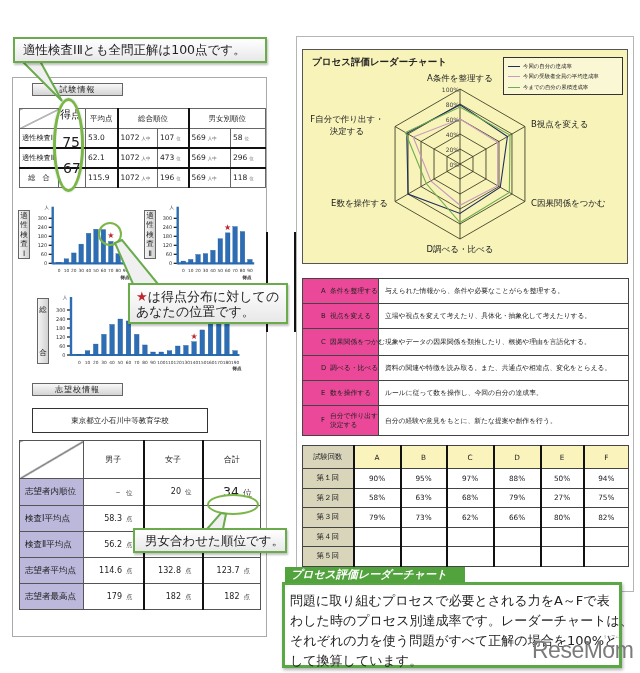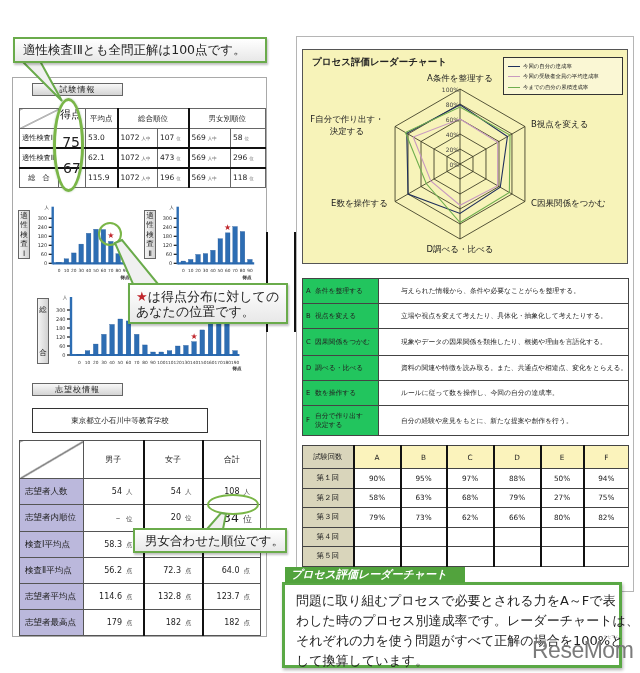--- a/index.html
+++ b/index.html
@@ -41,33 +41,33 @@
 .rank-oval{left:207px;top:494px;width:52px;height:21px;border:2.5px solid #7ab648;border-radius:50%;z-index:4}
 
 .radar-box{left:302px;top:49px;width:326px;height:215px;background:#f7f3b9;border:1.5px solid #555}
 .radar-title{left:9px;top:6px;font-size:9.5px;font-weight:bold;white-space:nowrap}
 .legend{left:200px;top:7px;width:120px;height:38px;border:1px solid #333;background:#faf7d4;padding:3px 4px}
 .legend-item{display:flex;align-items:center;height:10.5px;font-size:5.4px;white-space:nowrap}
 .legend-swatch{width:12px;height:1.3px;margin-right:3px}
 .axis-label{font-size:8.5px;white-space:nowrap;color:#222}
 
 .desc{left:302px;top:278px;width:326px}
-.desc td{border:1px solid #444;font-size:6.8px;white-space:nowrap;background:#fff;padding-left:22px}
-.desc td.dl{background:#22c55e;padding-left:3px;line-height:9px}
+.desc td{border:1px solid #444;font-size:6.8px;white-space:nowrap;background:#fff;padding-left:6px}
+.desc td.dl{background:#ec4899;padding-left:18px;line-height:9px}
 .desc .k{display:inline-block;width:9px}
 
 .scores{left:302px;top:445px;width:326px}
 .scores td{border:1px solid #444;font-size:7.3px;white-space:nowrap;background:#fff;text-align:center}
 .scores td.h0{background:#d9d5bb}
 .scores td.hl{background:#fbf3bc;border-left:2px solid #111}
 .scores td.rl{background:#d9d5bb;font-size:7.5px}
 .scores td.v{border-left:2px solid #111}
 
 .note-tab{left:285px;top:567px;width:180px;height:16px;background:#52a33d;color:#fff;font-size:11px;font-weight:bold;font-style:italic;line-height:16px;padding-left:6px;white-space:nowrap;z-index:7}
-.note-body{left:282px;top:582px;width:340px;height:86px;border:3px solid #5aa845;background:#fff;box-shadow:1px 2px 3px rgba(0,0,0,.3);padding:6px 0 0 11px;z-index:6}
+.note-body{left:282px;top:582px;width:340px;height:86px;border:3px solid #5aa845;background:#fff;box-shadow:1px 2px 3px rgba(0,0,0,.3);padding:6px 0 0 5px;z-index:6}
 .note-line{font-size:13px;line-height:20px;white-space:nowrap;color:#222}
 .wm{left:532px;top:637px;font-size:23px;font-weight:normal;color:#7b7b7b;letter-spacing:-0.5px;z-index:8;font-family:"Liberation Sans",sans-serif}
 .wm-ruby{left:603px;top:634px;font-size:4px;color:#888;z-index:8}
 </style>
 </head>
 <body>
 
 <div class="abs page-left"></div>
 
 <svg class="abs" style="left:0;top:0;z-index:5" width="100" height="110">
@@ -314,26 +314,20 @@
       <col style="width:59px">
       <col style="width:58px">
     </colgroup>
   <tbody>
       <tr style="height:38px">
     <td class="diag"></td>
     <td class="hdr">男子</td>
     <td class="hdr thickL">女子</td>
     <td class="hdr thickL">合計</td>
   </tr>
-  <tr style="height:26px">
-    <td class="lbl">志望者人数</td>
-    <td class="val"><span>54</span><span class="u2">人</span></td>
-    <td class="val thickL"><span>54</span><span class="u2">人</span></td>
-    <td class="val thickL"><span>108</span><span class="u2">人</span></td>
-  </tr>
   <tr style="height:27px">
     <td class="lbl">志望者内順位</td>
     <td class="val"><span>－</span><span class="u2">位</span></td>
     <td class="val thickL"><span>20</span><span class="u2">位</span></td>
     <td class="val thickL" style="padding-right:8px"><span class="big">34</span><span class="u2" style="font-size:9px">位</span></td>
   </tr>
   <tr style="height:26px">
     <td class="lbl">検査Ⅰ平均点</td>
     <td class="val"><span>58.3</span><span class="u2">点</span></td>
     <td class="val thickL"><span></span></td>

